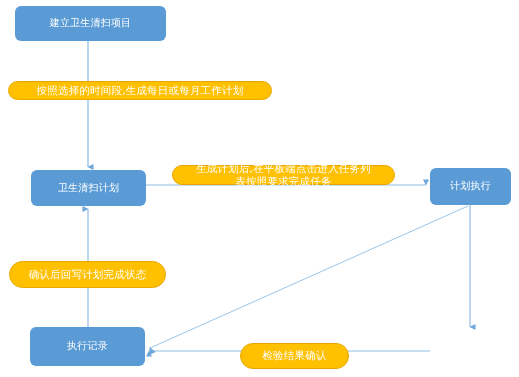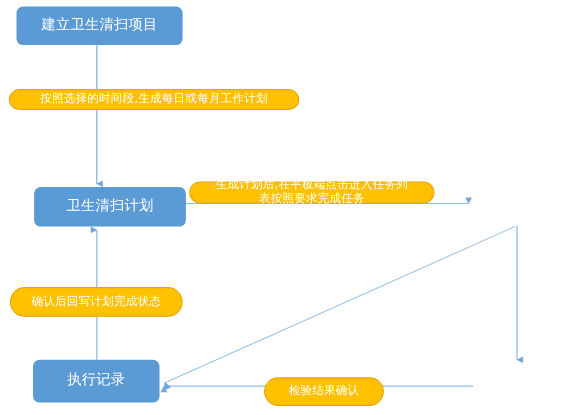--- a/index.html
+++ b/index.html
@@ -33,32 +33,32 @@
     justify-content: center;
     text-align: center;
     color: #ffffff;
     line-height: 1.25;
     white-space: pre-line;
     letter-spacing: 0.2px;
   }
   .node.process {
     background: #5B9BD5;
     border-radius: 6px;
-    font-size: 13px;
+    font-size: 10px;
   }
   .node.note {
     background: #FFC000;
     border: 1px solid #E8A700;
     border-radius: 999px;
     font-size: 10.5px;
   }
 
   
   #n-create        { left: 15px;  top: 6px;   width: 151px; height: 35px; }
-  #n-plan          { left: 31px;  top: 170px; width: 138px; height: 36px; }
+  #n-plan          { left: 31px;  top: 170px; width: 115px; height: 36px; }
   #n-exec-plan     { left: 430px; top: 168px; width: 81px;  height: 37px; }
   #n-quality       { left: 430px; top: 330px; width: 81px;  height: 36px; }
   #n-exec-record   { left: 30px;  top: 327px; width: 115px; height: 39px; }
 
   #note-generate   { left: 8px;   top: 81px;  width: 264px; height: 19px; }
   #note-tablet     { left: 172px; top: 165px; width: 223px; height: 20px; }
   #note-writeback  { left: 9px;   top: 261px; width: 157px; height: 27px; }
   #note-inspect    { left: 240px; top: 343px; width: 109px; height: 26px; }
 </style>
 </head>
@@ -100,20 +100,21 @@
 
   <div class="node process" id="n-create">建立卫生清扫项目</div>
 
   <div class="node note" id="note-generate">按照选择的时间段,生成每日或每月工作计划</div>
 
   <div class="node process" id="n-plan">卫生清扫计划</div>
 
   <div class="node note" id="note-tablet">生成计划后,在平板端点击进入任务列
 表按照要求完成任务</div>
 
+  <div class="node process" id="n-exec-plan">计划执行</div>
 
   <div class="node note" id="note-writeback">确认后回写计划完成状态</div>
 
   <div class="node process" id="n-exec-record">执行记录</div>
 
   <div class="node note" id="note-inspect">检验结果确认</div>
 
 
 </div>
 

